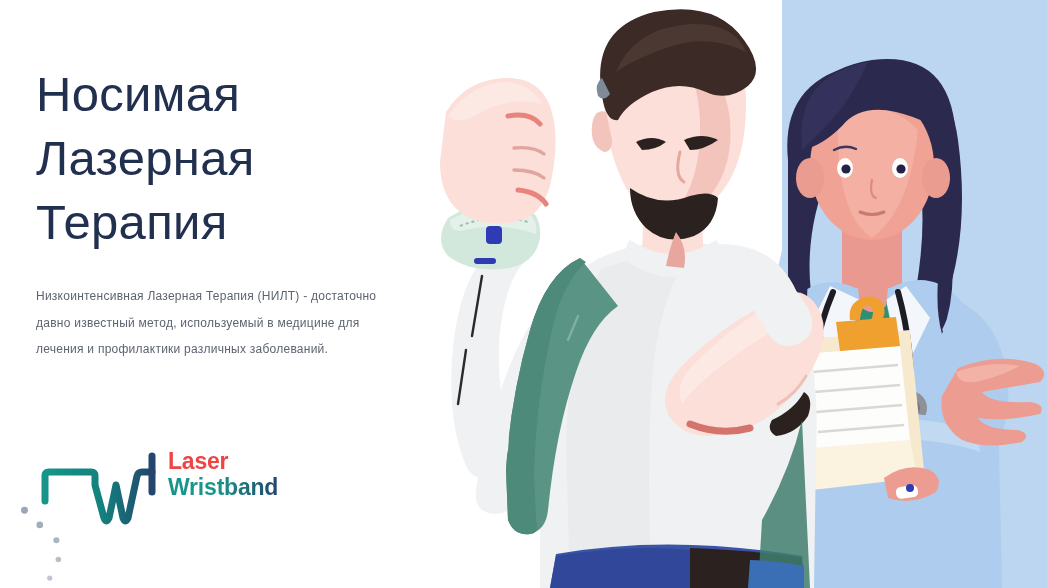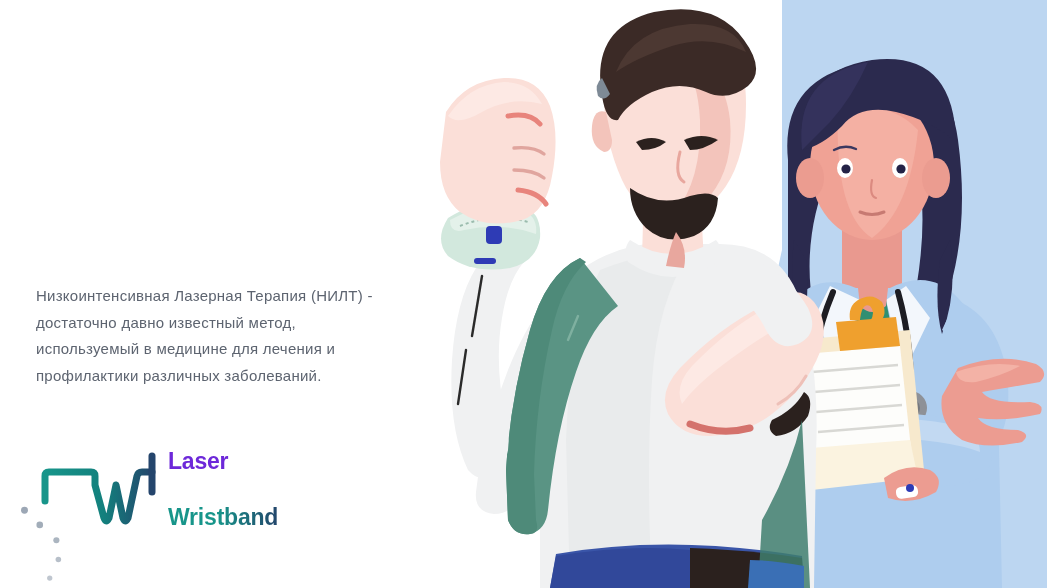--- a/index.html
+++ b/index.html
@@ -33,21 +33,21 @@
     color: #22304f;
     letter-spacing: 0.3px;
     white-space: pre-line;
     margin: 0;
   }
   .body-copy {
     position: absolute;
     left: 36px;
     top: 283px;
     width: 355px;
-    font-size: 15px;
+    font-size: 12px;
     line-height: 26.5px;
     color: #5d6470;
     letter-spacing: 0.25px;
     margin: 0;
   }
 
   
   .logo {
     position: absolute;
     left: 40px;
@@ -64,28 +64,27 @@
     position: absolute;
     left: 128px;
     top: 0px;
     font-size: 23px;
     font-weight: bold;
     line-height: 26px;
     letter-spacing: -0.2px;
   }
   .logo-line {
     display: block;
-    color: #6d28d9;
+    color: #ef4444;
   }
   .logo-line.l3 {
     background: linear-gradient(90deg, #17958a 0%, #17958a 45%, #23456b 100%);
     -webkit-background-clip: text;
     background-clip: text;
     color: transparent;
-    margin-top: 30px;
   }
 
   
   .dots {
     position: absolute;
     left: 0;
     top: 505px;
     width: 130px;
     height: 83px;
   }
@@ -97,20 +96,25 @@
     top: 0;
     width: 657px;
     height: 588px;
   }
 </style>
 </head>
 <body>
 
 <div id="slide">
 
+  <div class="left-col">
+    <h1 class="headline">Носимая
+Лазерная
+Терапия</h1>
+  </div>
 
   <p class="body-copy">Низкоинтенсивная Лазерная Терапия (НИЛТ) - достаточно давно известный метод, используемый в медицине для лечения и профилактики различных заболеваний.</p>
 
   <div class="logo">
     <svg class="logo-mark" width="124" height="74" viewBox="0 0 124 74">
       <defs>
         <linearGradient id="wgrad" x1="0" y1="0" x2="1" y2="0">
           <stop offset="0%" stop-color="#17958a"></stop>
           <stop offset="55%" stop-color="#13807d"></stop>
           <stop offset="100%" stop-color="#24456c"></stop>

